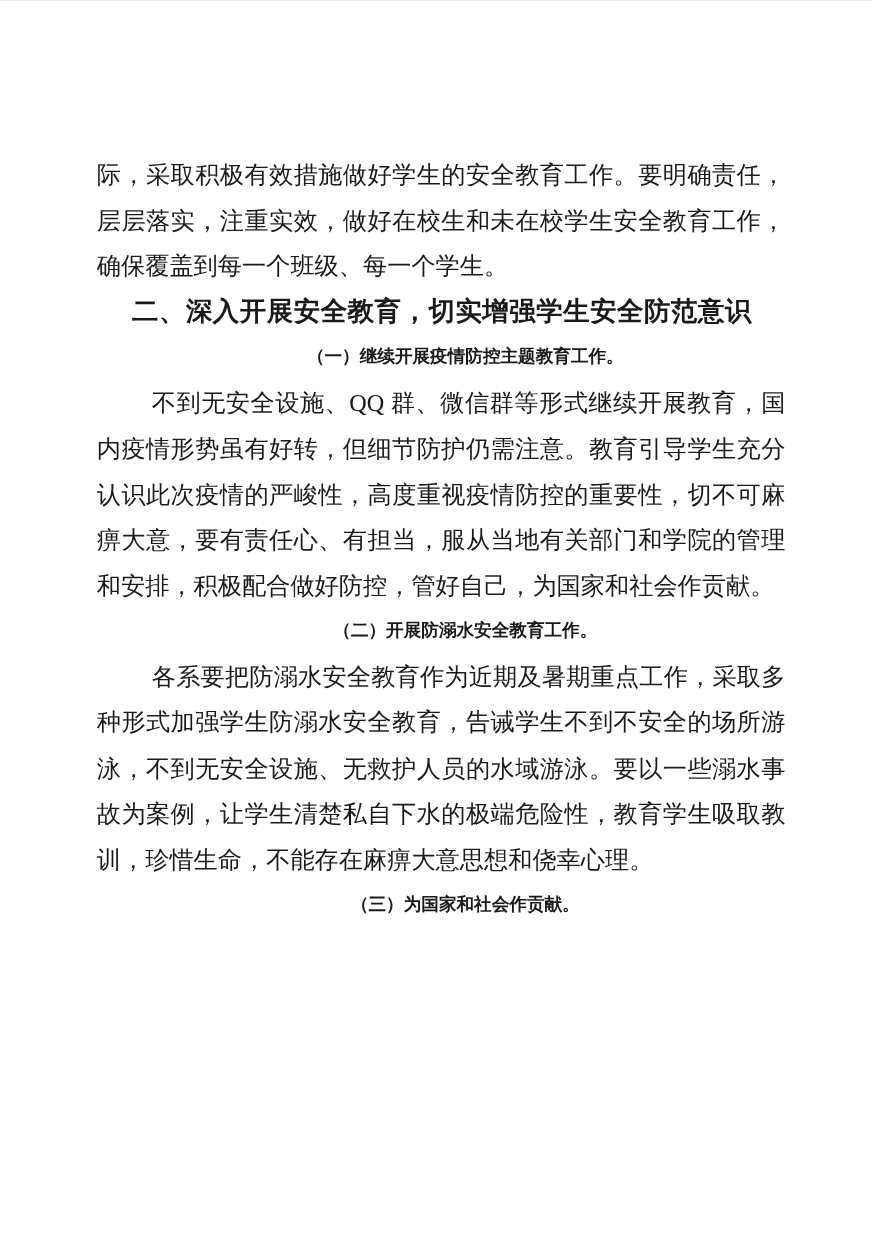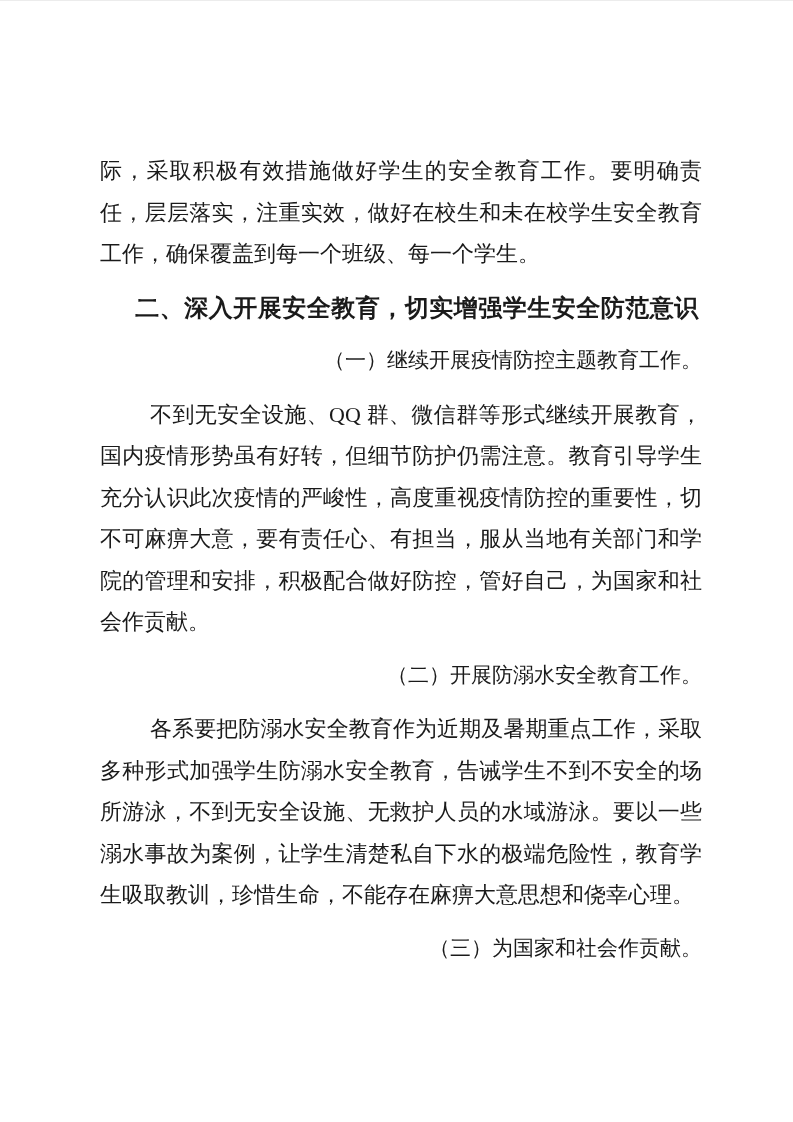--- a/index.html
+++ b/index.html
@@ -28,44 +28,44 @@
     left: 88px;
     top: 138px;
     width: 626px;
     font-size: 22px;
     line-height: 41.5px;
     text-align: justify;
   }
   .content p,
   .content h2,
   .content h3 {
-    margin: 12px;
+    margin: 0;
     padding: 0;
   }
   p.body-par {
     text-indent: 50px;
   }
   p.body-par.no-indent {
     text-indent: 0;
   }
   h2.section-heading {
     font-family: "Liberation Sans", "DejaVu Sans", sans-serif;
     font-size: 24px;
     font-weight: 700;
     letter-spacing: 0.5px;
     text-indent: 32px;
     line-height: 41.5px;
-    text-align: center;
+    text-align: left;
   }
   h3.sub-heading {
-    font-size: 21px;
-    font-weight: 400;
+    font-size: 16px;
+    font-weight: 700;
     text-indent: 44px;
     line-height: 41.5px;
-    text-align: right;
+    text-align: center;
   }
 </style>
 </head>
 <body>
 
 <div class="page">
   <div class="page-top-edge"></div>
 
   <div class="content">
 

